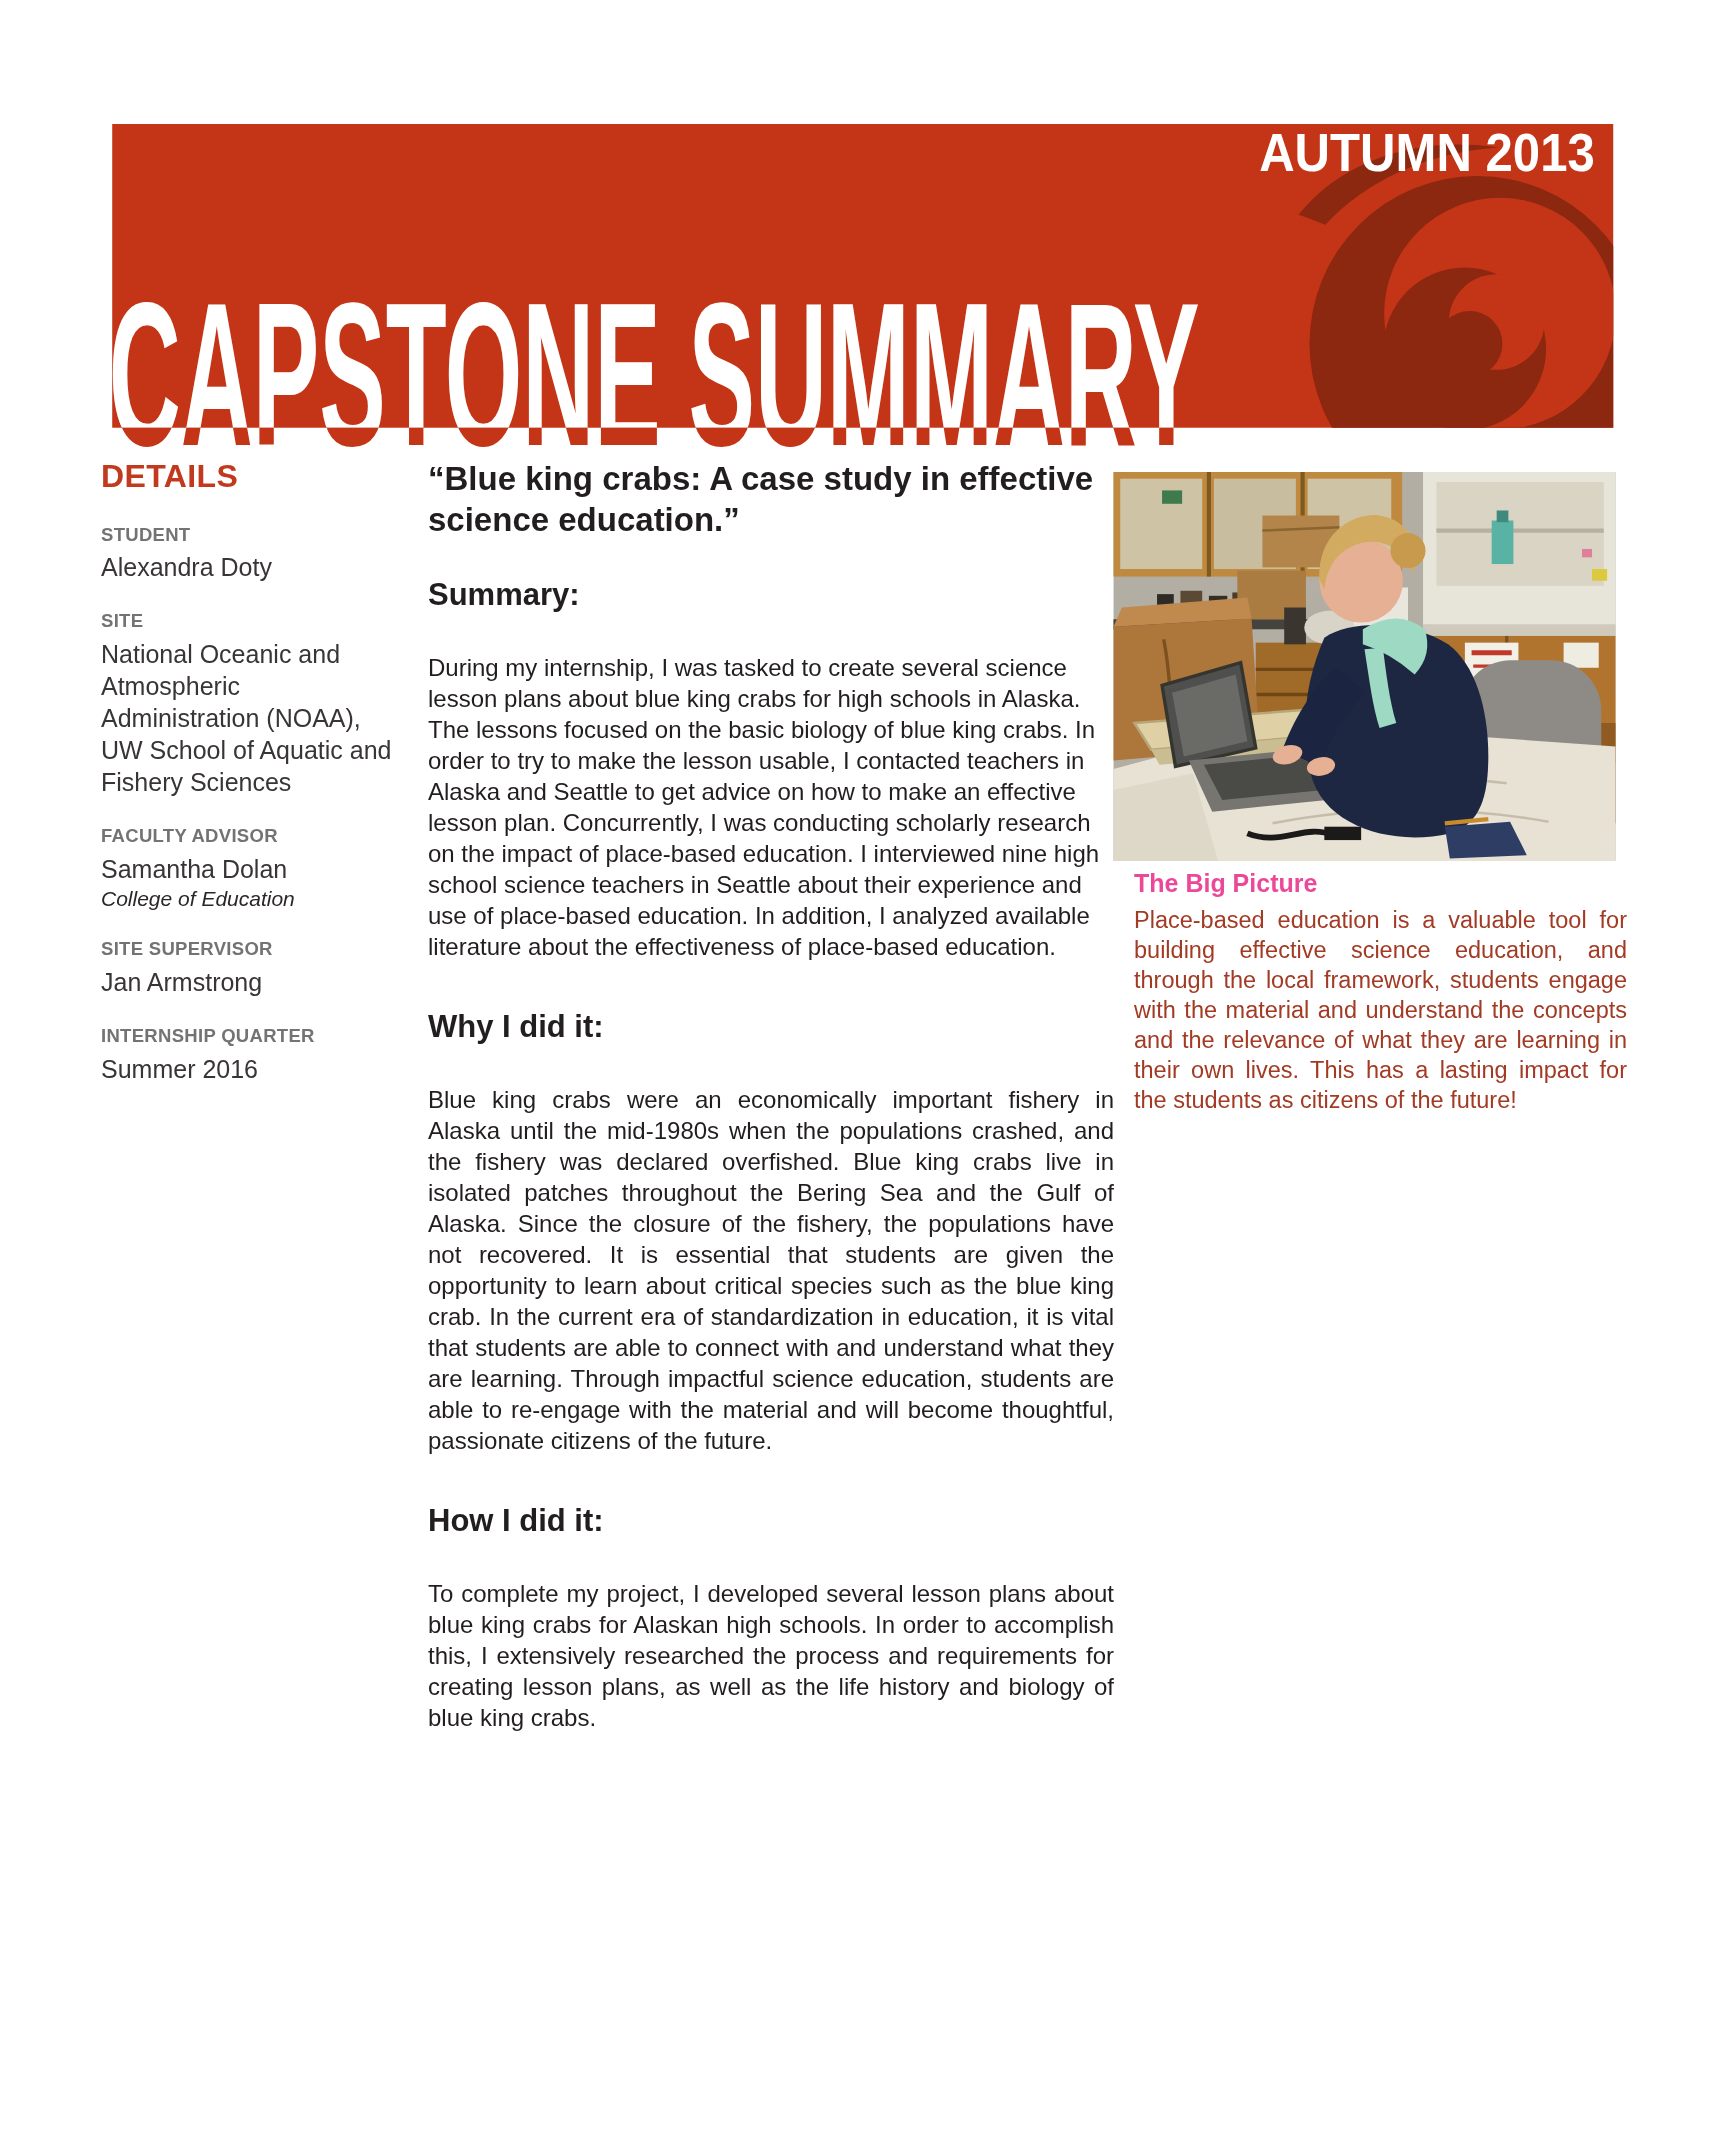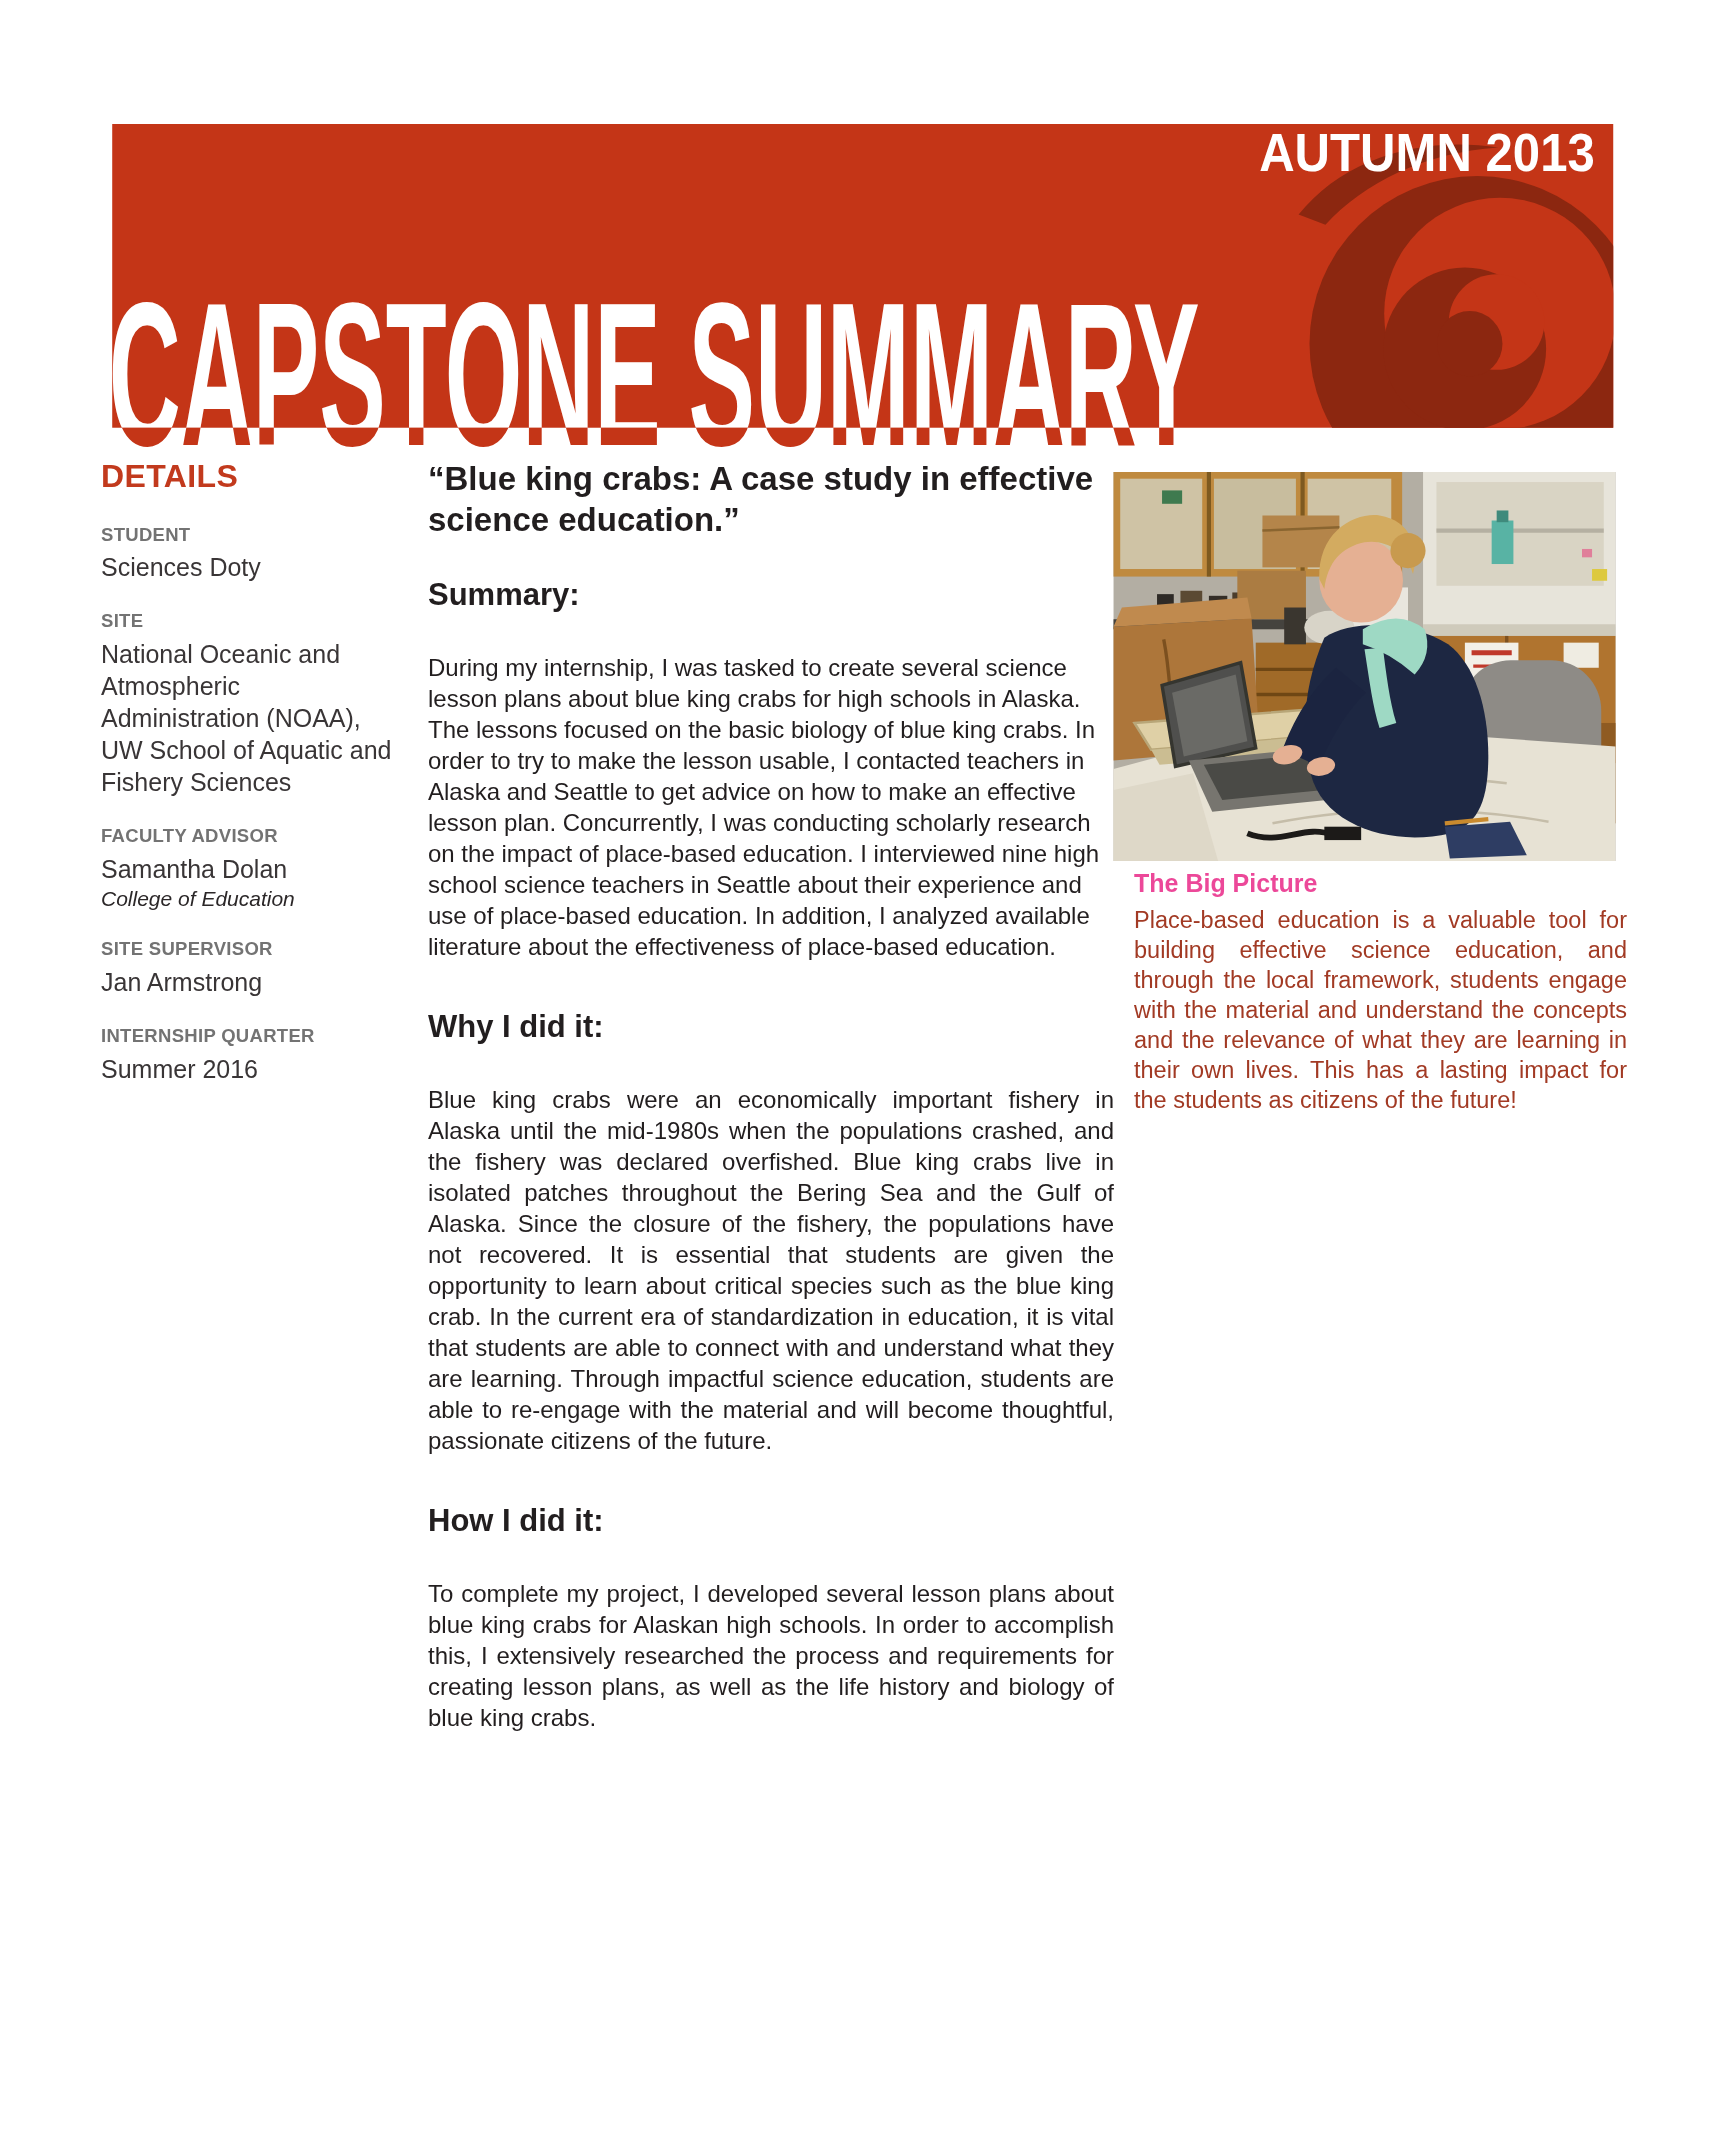--- a/index.html
+++ b/index.html
@@ -69,21 +69,21 @@
     <g clip-path="url(#cpBelow)">
       <text x="-4" y="382" font-family="Liberation Sans, sans-serif" font-size="243" font-weight="bold" fill="#c43517" textLength="1300" lengthAdjust="spacingAndGlyphs">CAPSTONE SUMMARY</text>
     </g>
   </svg>
 
   <div id="sidebar">
     <div class="details-heading">DETAILS</div>
 
     <div class="field">
       <div class="field-label">STUDENT</div>
-      <div class="field-value">Sciences Doty</div>
+      <div class="field-value">Alexandra Doty</div>
     </div>
 
     <div class="field">
       <div class="field-label">SITE</div>
       <div class="field-value">National Oceanic and Atmospheric Administration (NOAA), UW School of Aquatic and Fishery Sciences</div>
     </div>
 
     <div class="field">
       <div class="field-label">FACULTY ADVISOR</div>
       <div class="field-value">Samantha Dolan</div>

